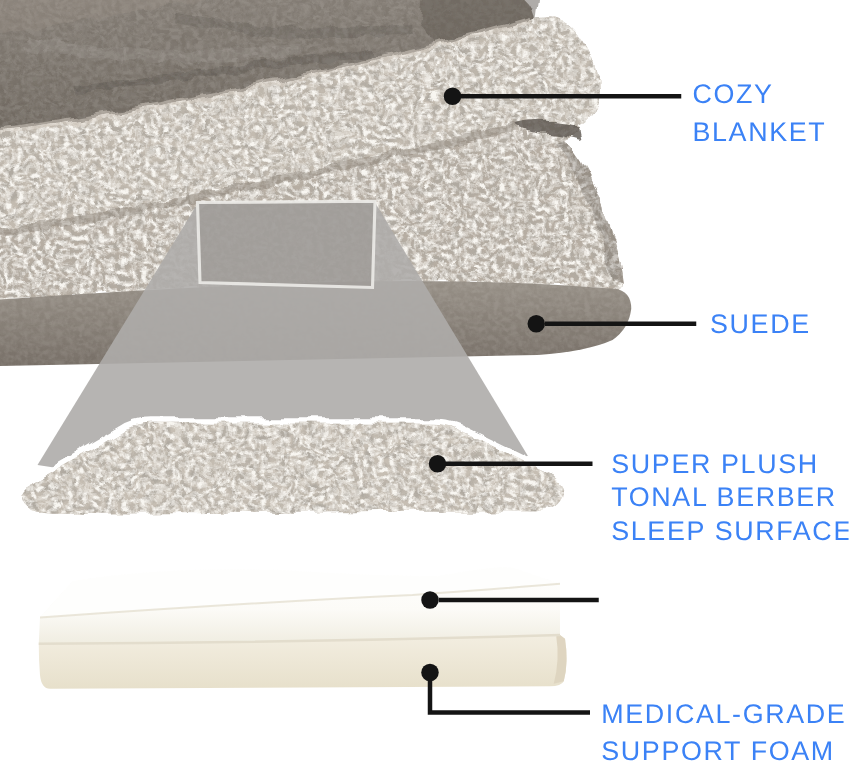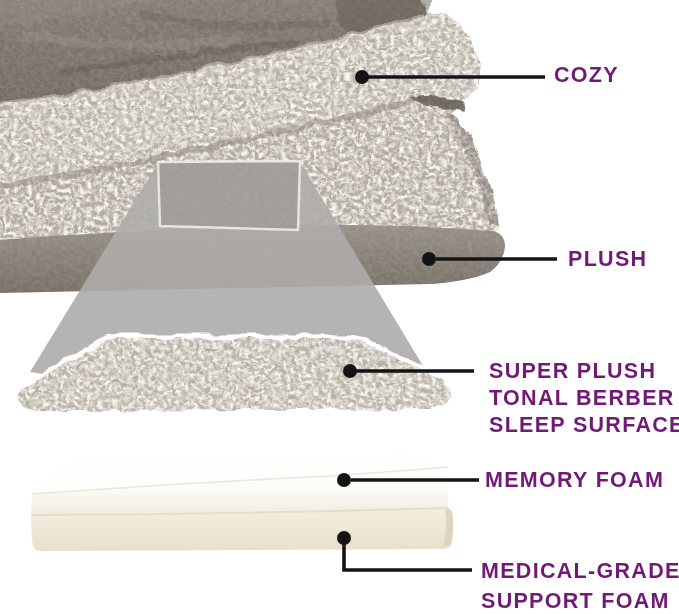--- a/index.html
+++ b/index.html
@@ -8,24 +8,24 @@
     width: 679px;
     height: 614px;
     overflow: hidden;
     background: #ffffff;
     font-family: "Liberation Sans", sans-serif;
   }
   .stage svg { position: absolute; inset: 0; display: block; }
   .labels { position: absolute; inset: 0; }
   .label {
     position: absolute;
-    font-weight: 700;
+    font-weight: 400;
     font-size: 21.5px;
     letter-spacing: 1.3px;
-    color: #701a75;
+    color: #3b82f6;
     white-space: nowrap;
   }
   .label span { display: block; }
   .lab-blanket   { left: 554px; top: 60px;  line-height: 31px; }
   .lab-gusset    { left: 568px; top: 243px; line-height: 32px; }
   .lab-surface   { left: 489px; top: 358px; line-height: 27px; }
   .lab-memory    { left: 485px; top: 465px; line-height: 30px; }
   .lab-support   { left: 481px; top: 556px; line-height: 30px; }
 </style>
 </head>
@@ -122,31 +122,29 @@
       <line x1="351" y1="480" x2="479" y2="480"></line>
       <circle cx="344" cy="480" r="7" stroke="none"></circle>
       <path d="M 344 538 L 344 570 L 472 570" fill="none"></path>
       <circle cx="344" cy="538" r="7" stroke="none"></circle>
     </g>
   </svg>
 
   <div class="labels">
     <div class="label lab-blanket">
       <span>COZY</span>
+      <span>BLANKET</span>
     </div>
     <div class="label lab-gusset">
-      <span>PLUSH</span>
+      <span>SUEDE</span>
     </div>
     <div class="label lab-surface">
       <span>SUPER PLUSH</span>
       <span>TONAL BERBER</span>
       <span>SLEEP SURFACE</span>
-    </div>
-    <div class="label lab-memory">
-      <span>MEMORY FOAM</span>
     </div>
     <div class="label lab-support">
       <span>MEDICAL-GRADE</span>
       <span>SUPPORT FOAM</span>
     </div>
   </div>
 
 </div>
 
 </body></html>

